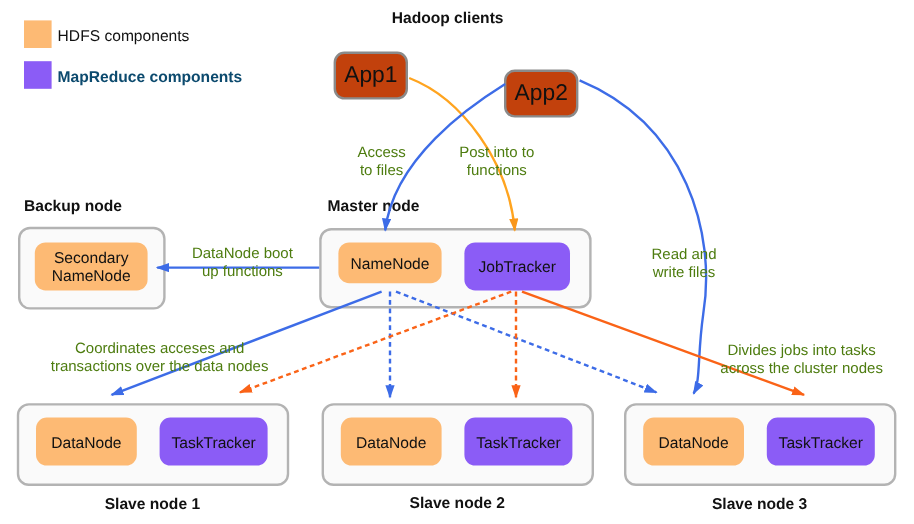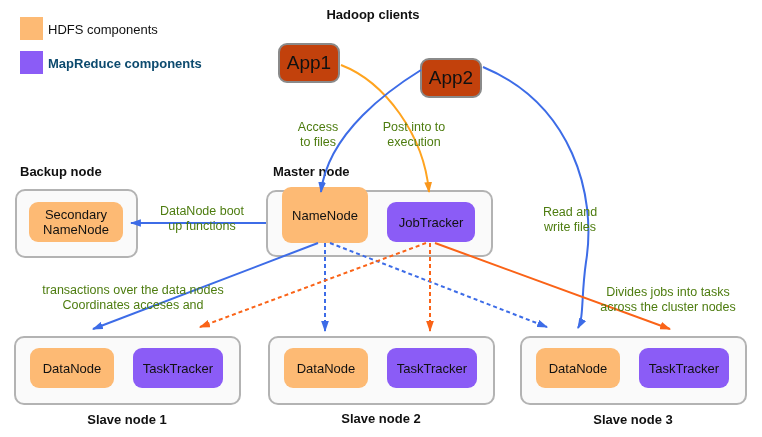--- a/index.html
+++ b/index.html
@@ -42,21 +42,21 @@
   <div class="abs heading center" style="left:273px;top:7px;width:200px;">Hadoop clients</div>
   <div class="app-box" style="left:278px;top:43px;width:62px;height:40px;">App1</div>
   <div class="app-box" style="left:420px;top:43px;width:62px;height:40px;margin-top:15px;">App2</div>
 
   <div class="abs heading" style="left:20px;top:164px;">Backup node</div>
   <div class="container-box" style="left:15px;top:189px;width:123px;height:69px;"></div>
   <div class="node-rect hdfs" style="left:29px;top:202px;width:94px;height:40px;">Secondary NameNode</div>
 
   <div class="abs heading" style="left:273px;top:164px;">Master node</div>
   <div class="container-box" style="left:266px;top:190px;width:227px;height:67px;"></div>
-  <div class="node-rect hdfs" style="left:282px;top:187px;width:86px;height:56px;">NameNode</div>
+  <div class="node-rect hdfs" style="left:282px;top:202px;width:86px;height:34px;">NameNode</div>
   <div class="node-rect mapreduce" style="left:387px;top:202px;width:88px;height:40px;">JobTracker</div>
 
   <div class="container-box" style="left:14px;top:336px;width:227px;height:69px;"></div>
   <div class="node-rect hdfs" style="left:30px;top:348px;width:84px;height:40px;">DataNode</div>
   <div class="node-rect mapreduce" style="left:133px;top:348px;width:90px;height:40px;">TaskTracker</div>
   <div class="abs heading center" style="left:27px;top:412px;width:200px;">Slave node 1</div>
 
   <div class="container-box" style="left:268px;top:336px;width:227px;height:69px;"></div>
   <div class="node-rect hdfs" style="left:284px;top:348px;width:84px;height:40px;">DataNode</div>
   <div class="node-rect mapreduce" style="left:387px;top:348px;width:90px;height:40px;">TaskTracker</div>
@@ -91,32 +91,32 @@
     <path d="M 430 243 L 430 331" fill="none" stroke="#fa6317" stroke-width="2" stroke-dasharray="4 3" marker-end="url(#mo)"></path>
     <path d="M 435 243 L 670 329" fill="none" stroke="#fa6317" stroke-width="2" marker-end="url(#mo)"></path>
   </svg>
 
   <div class="abs edge-label" style="left:268px;top:120px;width:100px;">
     <div>Access</div>
     <div>to files</div>
   </div>
   <div class="abs edge-label" style="left:364px;top:120px;width:100px;">
     <div>Post into to</div>
-    <div>execution</div>
+    <div>functions</div>
   </div>
   <div class="abs edge-label" style="left:520px;top:205px;width:100px;">
     <div>Read and</div>
     <div>write files</div>
   </div>
   <div class="abs edge-label" style="left:152px;top:204px;width:100px;">
     <div>DataNode boot</div>
     <div>up functions</div>
   </div>
   <div class="abs edge-label" style="left:8px;top:283px;width:250px;">
+    <div>Coordinates acceses and</div>
     <div>transactions over the data nodes</div>
-    <div>Coordinates acceses and</div>
   </div>
   <div class="abs edge-label" style="left:568px;top:285px;width:200px;">
     <div>Divides jobs into tasks</div>
     <div>across the cluster nodes</div>
   </div>
 
 </div>
 
 </body></html>

